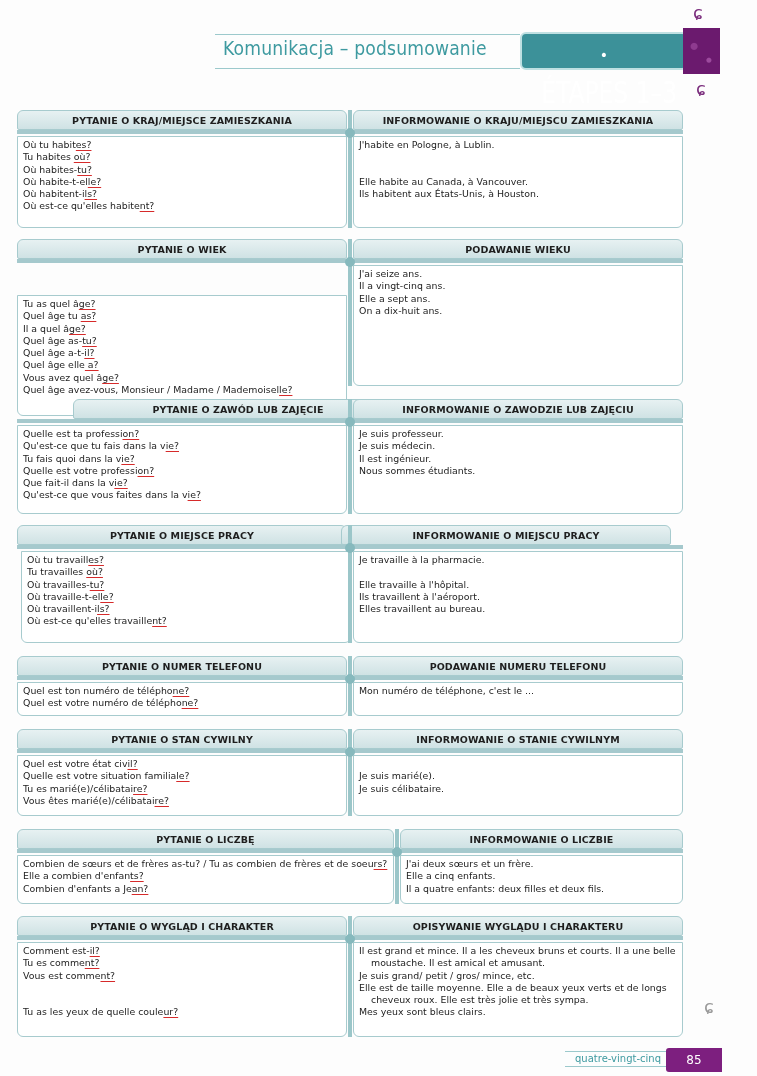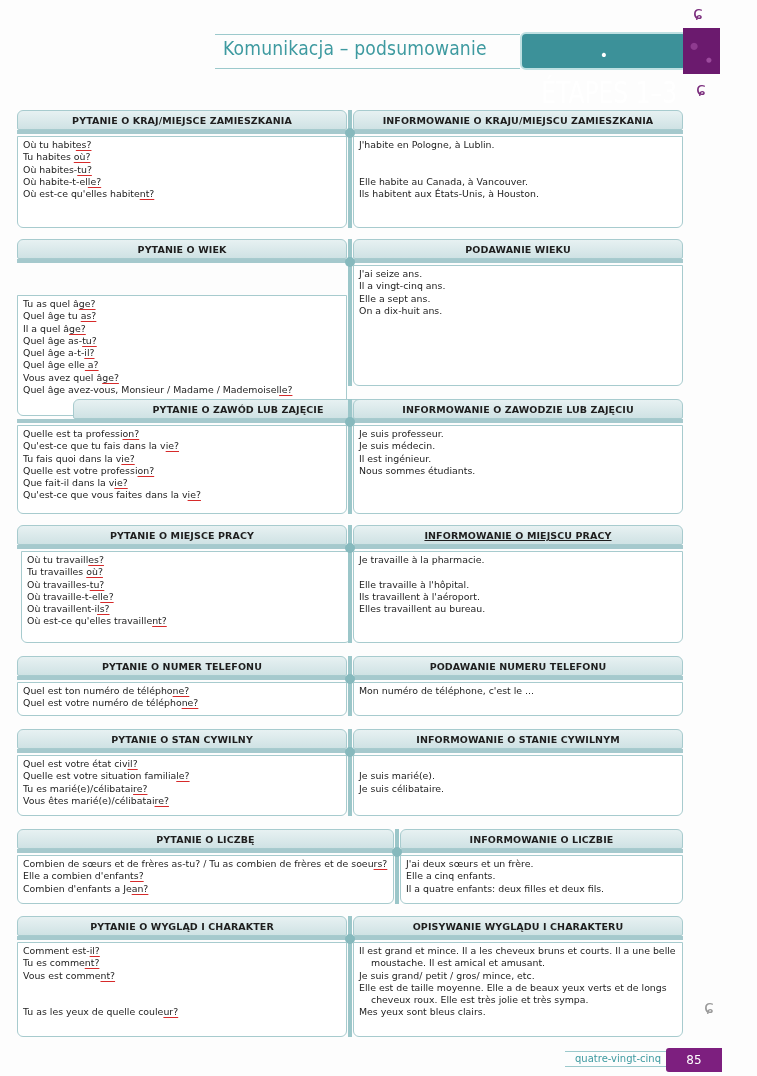--- a/index.html
+++ b/index.html
@@ -98,20 +98,21 @@
     <div class="row" style="top: 110px; height: 118px;">
       <div class="hdr" style="left: 0px; width: 330px;">PYTANIE O KRAJ/MIEJSCE ZAMIESZKANIA</div>
       <div class="hdr-shadow" style="left: 0px; width: 330px;"></div>
       <div class="hdr" style="left: 336px; width: 330px;">INFORMOWANIE O KRAJU/MIEJSCU ZAMIESZKANIA</div>
       <div class="hdr-shadow" style="left: 336px; width: 330px;"></div>
       <div class="cell" style="left: 0px; width: 330px; height: 92px;">
         <div class="line"><span>Où tu habit</span><span class="u">es?</span></div>
         <div class="line"><span>Tu habites </span><span class="u">où?</span></div>
         <div class="line"><span>Où habites-</span><span class="u">tu?</span></div>
         <div class="line"><span>Où habite-t-el</span><span class="u">le?</span></div>
+        <div class="line"><span>Où habitent-i</span><span class="u">ls?</span></div>
         <div class="line"><span>Où est-ce qu'elles habite</span><span class="u">nt?</span></div>
       </div>
       <div class="cell" style="left: 336px; width: 330px; height: 92px;">
         <div class="line">J'habite en Pologne, à Lublin.</div>
         <div class="line">&nbsp;</div>
         <div class="line">&nbsp;</div>
         <div class="line">Elle habite au Canada, à Vancouver.</div>
         <div class="line">Ils habitent aux États-Unis, à Houston.</div>
       </div>
       <div class="divider" style="left: 331px; height: 118px;"></div>
@@ -159,21 +160,21 @@
         <div class="line">Je suis médecin.</div>
         <div class="line">Il est ingénieur.</div>
         <div class="line">Nous sommes étudiants.</div>
       </div>
       <div class="divider" style="left: 331px; height: 115px;"></div>
       <div class="node" style="left: 328px; top: 18px;"></div>
     </div>
     <div class="row" style="top: 525px; height: 118px;">
       <div class="hdr" style="left: 0px; width: 330px;">PYTANIE O MIEJSCE PRACY</div>
       <div class="hdr-shadow" style="left: 0px; width: 330px;"></div>
-      <div class="hdr" style="left: 336px; width: 330px; text-decoration: underline;">INFORMOWANIE O MIEJSCU PRACY</div>
+      <div class="hdr" style="left: 324px; width: 330px;">INFORMOWANIE O MIEJSCU PRACY</div>
       <div class="hdr-shadow" style="left: 336px; width: 330px;"></div>
       <div class="cell" style="left: 4px; width: 330px; height: 92px;">
         <div class="line"><span>Où tu travaill</span><span class="u">es?</span></div>
         <div class="line"><span>Tu travailles </span><span class="u">où?</span></div>
         <div class="line"><span>Où travailles-</span><span class="u">tu?</span></div>
         <div class="line"><span>Où travaille-t-el</span><span class="u">le?</span></div>
         <div class="line"><span>Où travaillent-i</span><span class="u">ls?</span></div>
         <div class="line"><span>Où est-ce qu'elles travaille</span><span class="u">nt?</span></div>
       </div>
       <div class="cell" style="left: 336px; width: 330px; height: 92px;">

